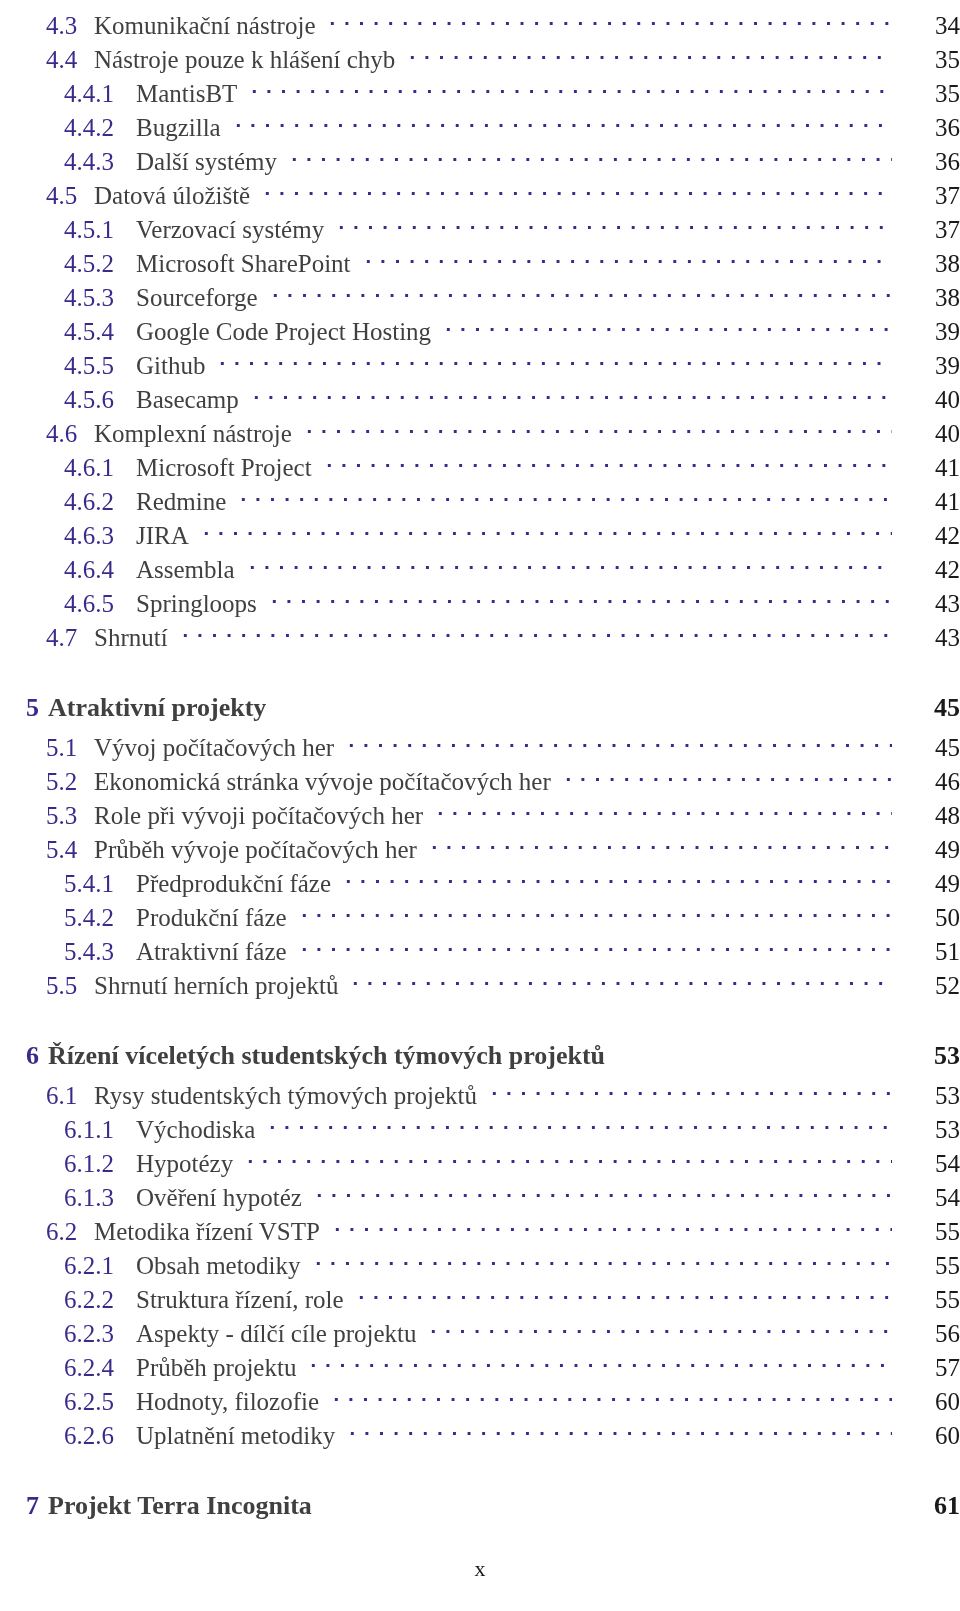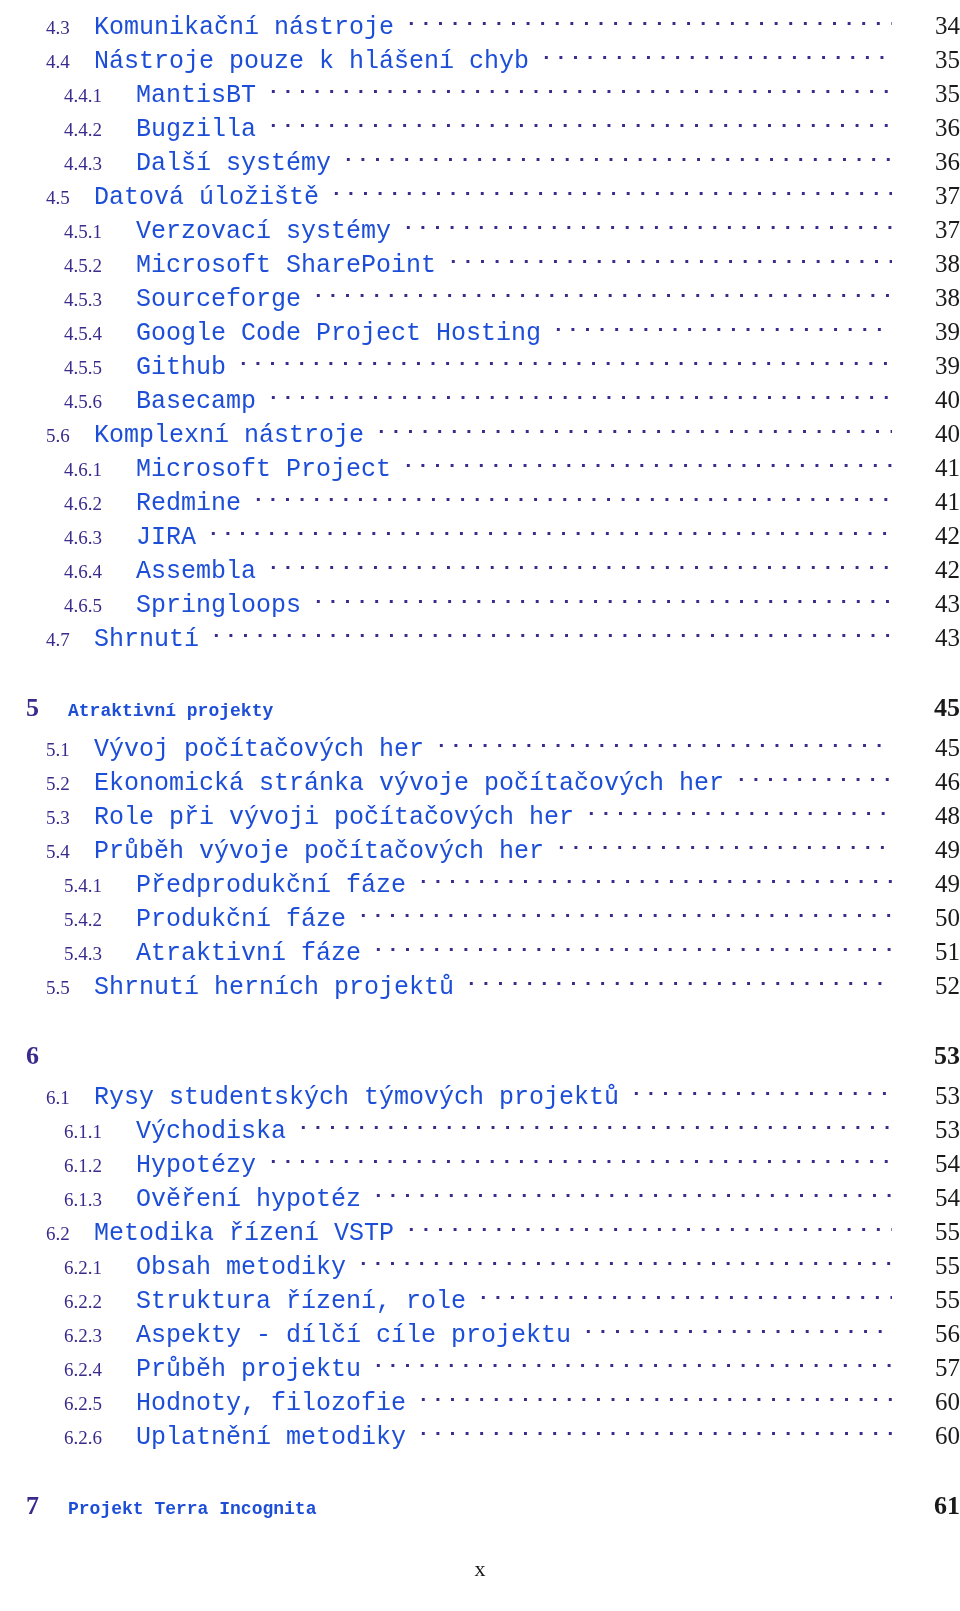--- a/index.html
+++ b/index.html
@@ -28,30 +28,29 @@
     height: 34px;
     line-height: 34px;
     white-space: nowrap;
     color: #3b2a8c;
   }
 
   
   .num {
     flex: 0 0 auto;
     text-align: left;
-    font-size: 19px;
+    font-size: 25px;
     color: #3b2a8c;
   }
 
   .title {
     flex: 0 0 auto;
     font-size: 25px;
-    color: #1d4ed8;
+    color: #404040;
     padding-right: 10px;
-    font-family: Liberation Mono, monospace;
   }
 
   
   .leader {
     flex: 1 1 auto;
     position: relative;
     overflow: hidden;
     height: 34px;
   }
   .leader::before {
@@ -82,23 +81,22 @@
     line-height: 40px;
     font-weight: bold;
   }
   .lvl-chapter .num {
     width: 22px;
     margin-left: 26px;
     font-size: 26px;
     font-weight: bold;
   }
   .lvl-chapter .title {
-    font-size: 18px;
+    font-size: 26px;
     font-weight: bold;
-    margin-left: 20px;
   }
   .lvl-chapter .page {
     font-size: 26px;
     font-weight: bold;
   }
   .lvl-chapter .leader::before { background-image: none; }
 
   .lvl-section .num {
     width: 48px;
     margin-left: 46px;
@@ -194,21 +192,21 @@
       <span class="leader"></span>
       <span class="page">39</span>
     </div>
     <div class="toc-row lvl-subsection">
       <span class="num">4.5.6</span>
       <span class="title">Basecamp</span>
       <span class="leader"></span>
       <span class="page">40</span>
     </div>
     <div class="toc-row lvl-section">
-      <span class="num">5.6</span>
+      <span class="num">4.6</span>
       <span class="title">Komplexní nástroje</span>
       <span class="leader"></span>
       <span class="page">40</span>
     </div>
     <div class="toc-row lvl-subsection">
       <span class="num">4.6.1</span>
       <span class="title">Microsoft Project</span>
       <span class="leader"></span>
       <span class="page">41</span>
     </div>
@@ -293,20 +291,21 @@
     </div>
     <div class="toc-row lvl-section">
       <span class="num">5.5</span>
       <span class="title">Shrnutí herních projektů</span>
       <span class="leader"></span>
       <span class="page">52</span>
     </div>
     <div class="chapter-gap"></div>
     <div class="toc-row lvl-chapter">
       <span class="num">6</span>
+      <span class="title">Řízení víceletých studentských týmových projektů</span>
       <span class="leader"></span>
       <span class="page">53</span>
     </div>
     <div class="toc-row lvl-section">
       <span class="num">6.1</span>
       <span class="title">Rysy studentských týmových projektů</span>
       <span class="leader"></span>
       <span class="page">53</span>
     </div>
     <div class="toc-row lvl-subsection">

